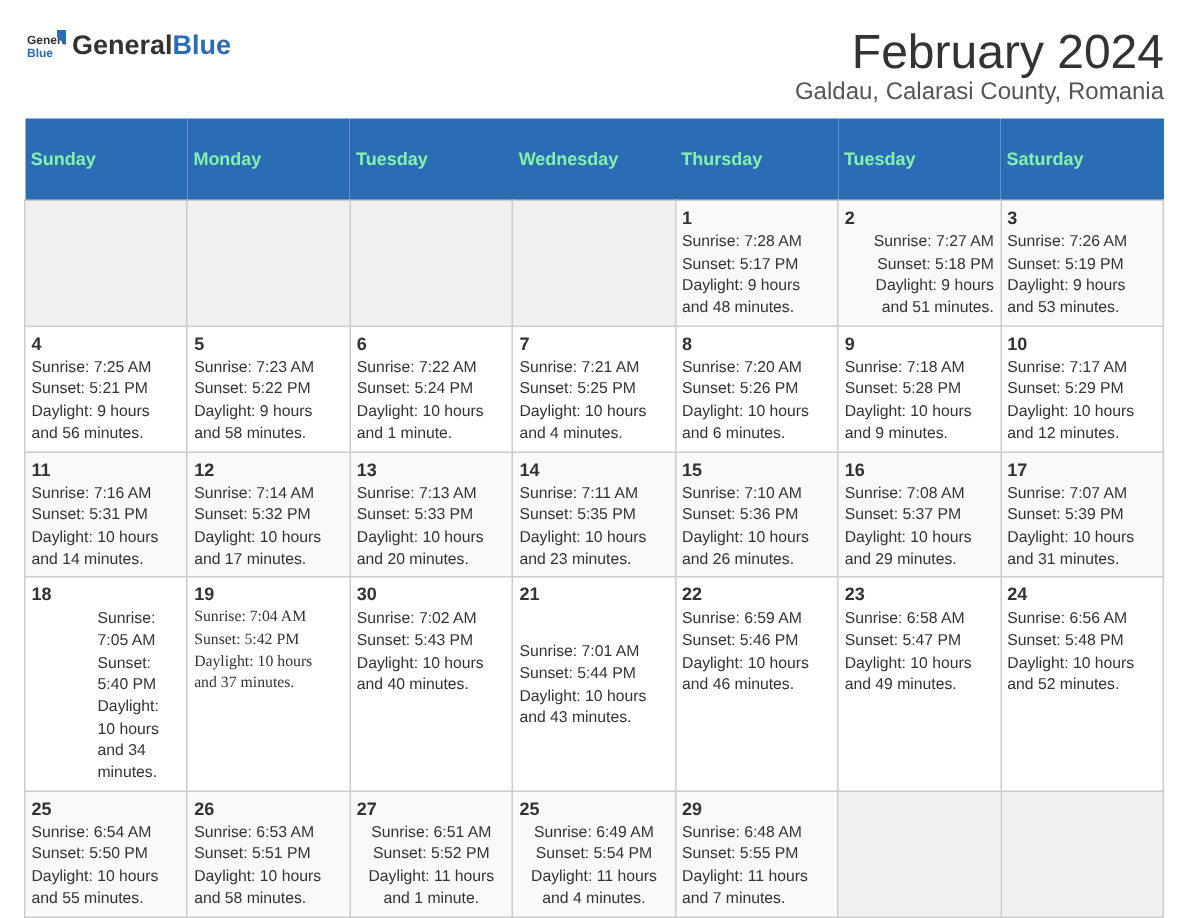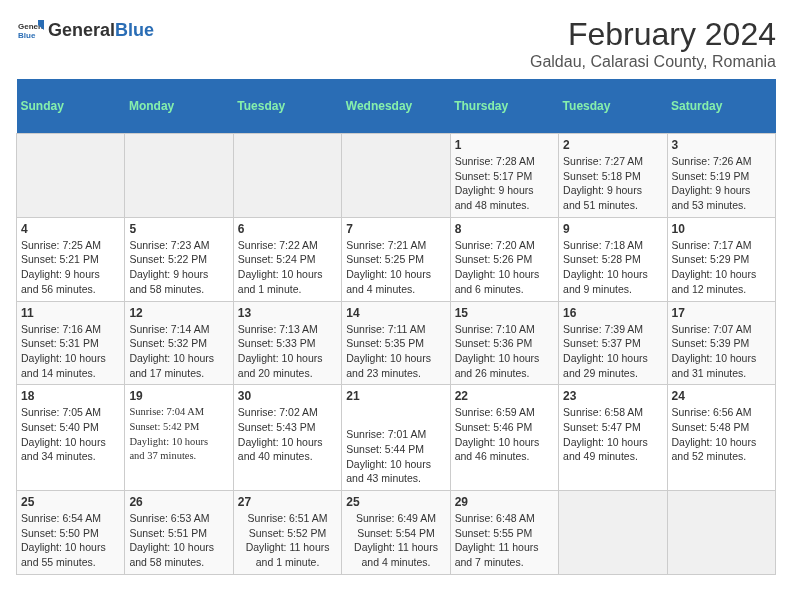--- a/index.html
+++ b/index.html
@@ -123,21 +123,21 @@
         <td class="empty-cell"></td>
         <td>
           <div class="day-number">1</div>
           <div class="day-info" style="white-space: pre-line;">Sunrise: 7:28 AM
 Sunset: 5:17 PM
 Daylight: 9 hours
 and 48 minutes.</div>
         </td>
         <td>
           <div class="day-number">2</div>
-          <div class="day-info" style="white-space: pre-line;">Sunrise: 7:27 AM
+          <div class="day-info" style="white-space: pre-line; text-align: right;">Sunrise: 7:27 AM
 Sunset: 5:18 PM
 Daylight: 9 hours
 and 51 minutes.</div>
         </td>
         <td>
           <div class="day-number">3</div>
           <div class="day-info" style="white-space: pre-line;">Sunrise: 7:26 AM
 Sunset: 5:19 PM
 Daylight: 9 hours
 and 53 minutes.</div>
@@ -225,37 +225,37 @@
         </td>
         <td>
           <div class="day-number">15</div>
           <div class="day-info" style="white-space: pre-line;">Sunrise: 7:10 AM
 Sunset: 5:36 PM
 Daylight: 10 hours
 and 26 minutes.</div>
         </td>
         <td>
           <div class="day-number">16</div>
-          <div class="day-info" style="white-space: pre-line;">Sunrise: 7:39 AM
+          <div class="day-info" style="white-space: pre-line;">Sunrise: 7:08 AM
 Sunset: 5:37 PM
 Daylight: 10 hours
 and 29 minutes.</div>
         </td>
         <td>
           <div class="day-number">17</div>
           <div class="day-info" style="white-space: pre-line;">Sunrise: 7:07 AM
 Sunset: 5:39 PM
 Daylight: 10 hours
 and 31 minutes.</div>
         </td>
       </tr>
       <tr>
         <td>
           <div class="day-number">18</div>
-          <div class="day-info" style="white-space: pre-line;">Sunrise: 7:05 AM
+          <div class="day-info" style="white-space: pre-line; margin-left: 44px;">Sunrise: 7:05 AM
 Sunset: 5:40 PM
 Daylight: 10 hours
 and 34 minutes.</div>
         </td>
         <td>
           <div class="day-number">19</div>
           <div class="day-info" style="white-space: pre-line; font-family: Liberation Serif, serif;">Sunrise: 7:04 AM
 Sunset: 5:42 PM
 Daylight: 10 hours
 and 37 minutes.</div>

